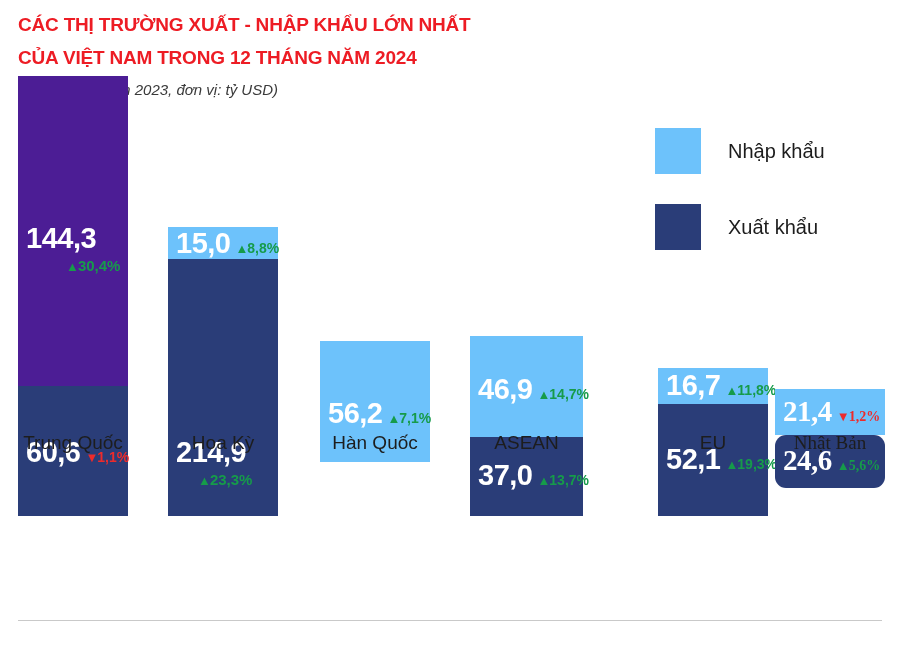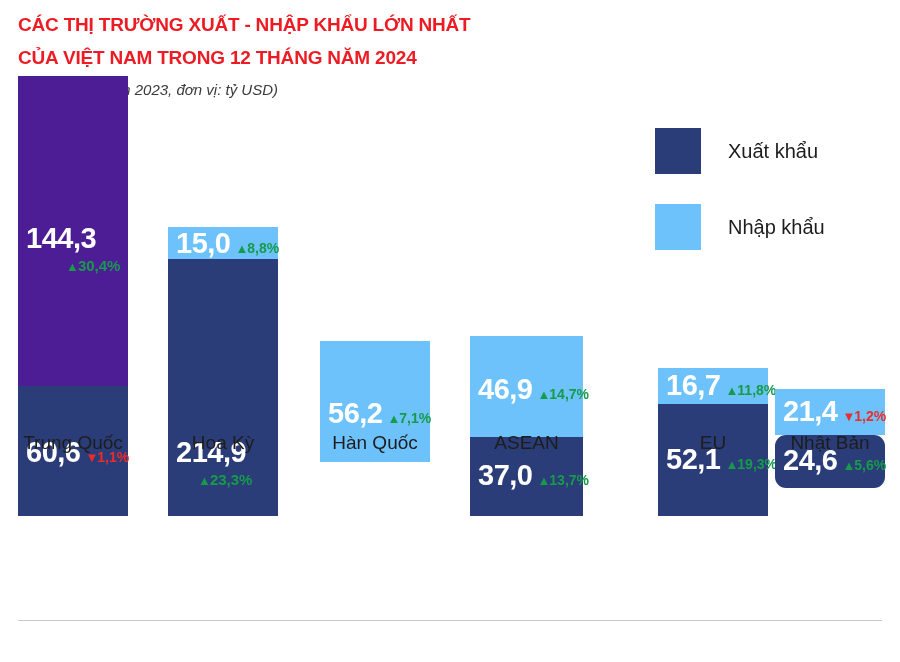--- a/index.html
+++ b/index.html
@@ -100,26 +100,26 @@
 <div id="root">
 
   <div class="title-block">
     <div class="title-line">CÁC THỊ TRƯỜNG XUẤT - NHẬP KHẨU LỚN NHẤT</div>
     <div class="title-line">CỦA VIỆT NAM TRONG 12 THÁNG NĂM 2024</div>
     <div class="subtitle">(So cùng kỳ năm 2023, đơn vị: tỷ USD)</div>
   </div>
 
   <div class="legend">
     <div class="legend-row">
+      <span class="legend-swatch" style="background: rgb(109, 194, 251);"></span>
+      <span class="legend-label">Nhập khẩu</span>
+    </div>
+    <div class="legend-row">
       <span class="legend-swatch" style="background: rgb(42, 61, 120);"></span>
       <span class="legend-label">Xuất khẩu</span>
-    </div>
-    <div class="legend-row">
-      <span class="legend-swatch" style="background: rgb(109, 194, 251);"></span>
-      <span class="legend-label">Nhập khẩu</span>
     </div>
   </div>
 
   <div class="plot" id="plot">
       <div class="bar-group" style="left: 18px; width: 110px; height: 439.92px;">
         <div class="seg seg-import" style="background: #4c1d95; height: 309.812px; top: 0px;">
           <div class="val-wrap" style="top: 148px; display: block;"><span class="val">144,3</span><span class="delta up" style="display: block; margin-left: 40px; margin-top: 6px; font-size: 15px;"><span class="arrow">▲</span>30,4%</span></div>
         </div>
         <div class="seg seg-export" style="background: rgb(42, 61, 120); height: 130.108px; top: 309.812px; padding-left: 40px;">
           <div class="val-wrap" style="top: 52.1082px;">
@@ -173,21 +173,21 @@
           </div>
         </div>
         <div class="seg seg-export" style="background: rgb(42, 61, 120); height: 111.859px; top: 35.8549px;">
           <div class="val-wrap" style="top: 40.9293px;">
             <span class="val">52,1</span>
             <span class="delta up"><span class="arrow">▲</span>19,3%</span>
           </div>
         </div>
         <div class="cat-label">EU</div>
       </div>
-      <div class="bar-group" style="left: 775px; width: 110px; height: 127px;">
+      <div class="bar-group" style="left: 775px; width: 110px; height: 127px; font-family: Liberation Serif, serif;">
         <div class="seg seg-import" style="background: rgb(109, 194, 251); height: 45.9458px; top: 0px;">
           <div class="val-wrap" style="top: 7.9729px;">
             <span class="val">21,4</span>
             <span class="delta down"><span class="arrow">▼</span>1,2%</span>
           </div>
         </div>
         <div class="seg seg-export" style="background: rgb(42, 61, 120); height: 52.8162px; top: 45.9458px; border-radius: 11px;">
           <div class="val-wrap" style="top: 11.4081px;">
             <span class="val">24,6</span>
             <span class="delta up"><span class="arrow">▲</span>5,6%</span>

